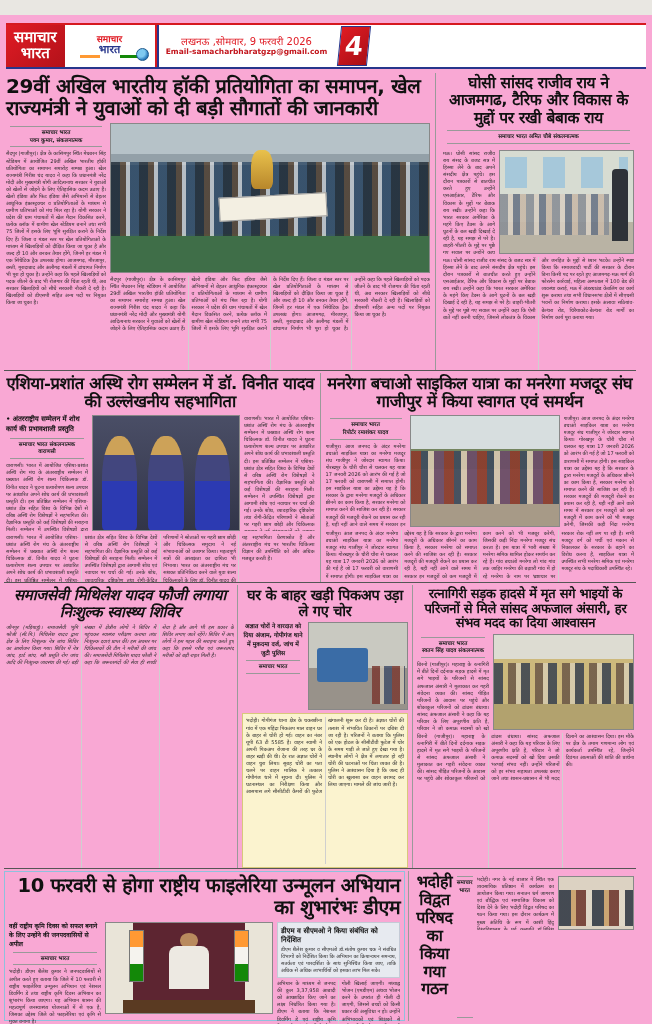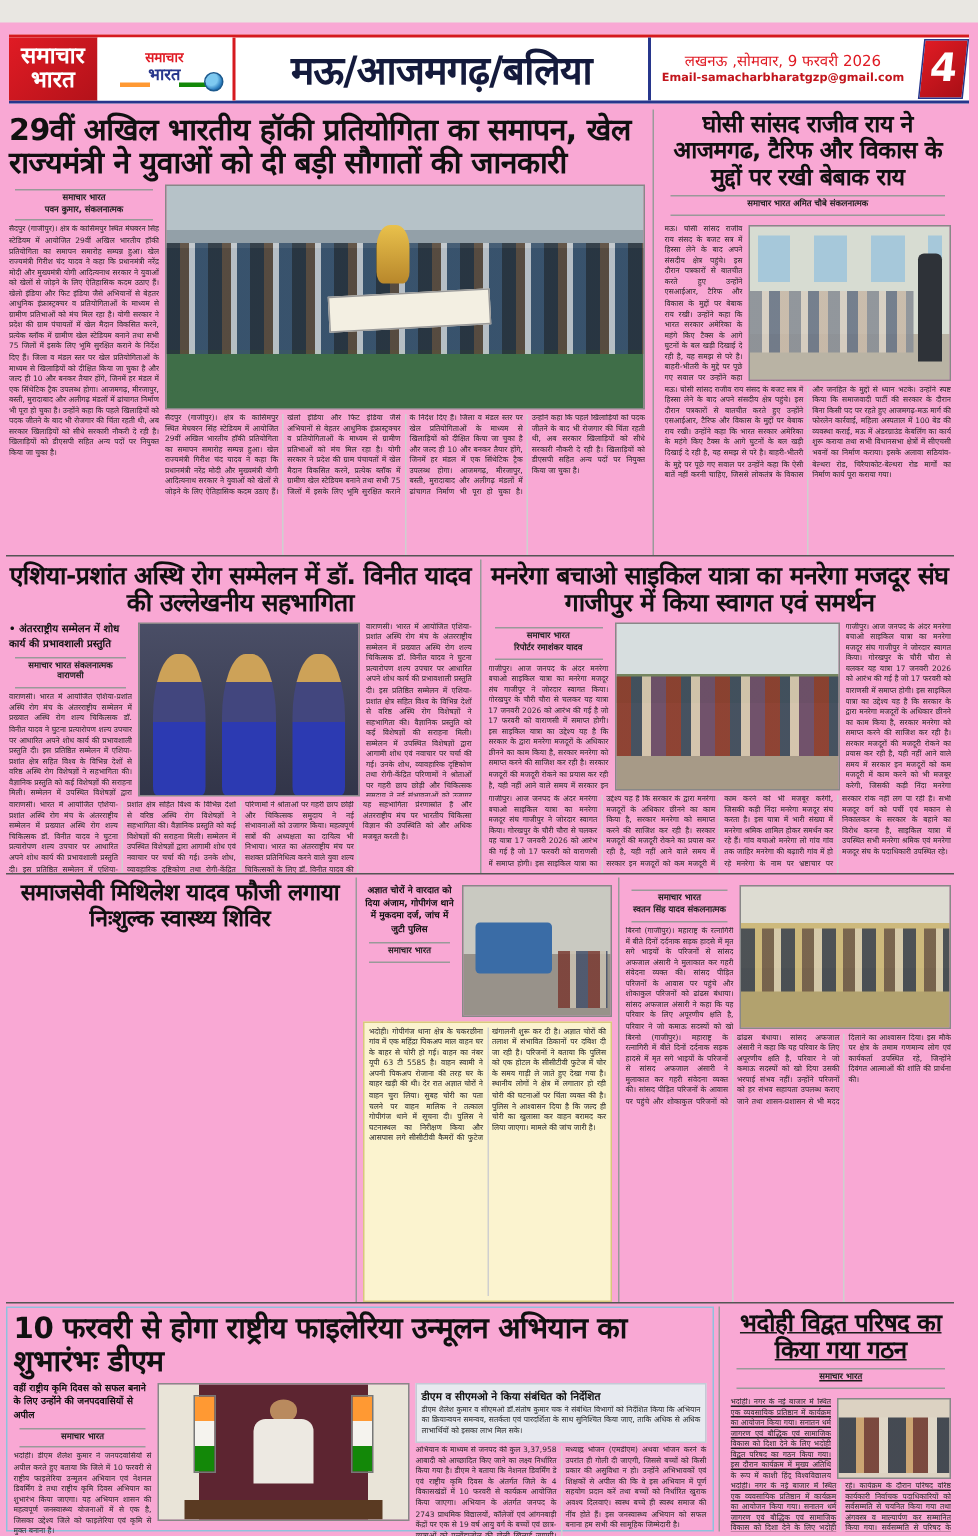--- a/index.html
+++ b/index.html
@@ -86,33 +86,33 @@
   #a-hockey{width:428px;display:flex;flex-direction:column;padding:2px 2px 0 2px;}
   #a-hockey .hl{font-size:20px;}
   #a-mp{flex:1;display:flex;flex-direction:column;padding:2px 2px 0 4px;}
   #a-mp .hl{font-size:15.5px;text-align:center;}
   .row{display:flex;gap:4px;margin-top:3px;}
   .minicol{display:flex;flex-direction:column;}
   #sec2{top:358px;height:210px;border-bottom:1.5px solid #555;}
   #a-asia,#a-nrega{width:50%;display:flex;flex-direction:column;padding:2px 2px 0 2px;align-items:center;}
   #a-asia .hl,#a-nrega .hl{font-size:16.5px;text-align:center;}
   #sec3{top:570px;height:284px;border-bottom:1.5px solid #555;}
-  #a-camp{width:230px;display:flex;padding:2px 0 0 2px;}
+  #a-camp{width:230px;display:flex;flex-direction:column;padding:2px 0 0 2px;font-style:italic;}
   #a-camp .hl{font-size:15px;text-align:center;}
   #a-pickup{width:168px;display:flex;flex-direction:column;padding:2px 1px 0 1px;}
   #a-pickup .hl{font-size:14.5px;text-align:center;}
   .yellowbox{background:#fbf3cf;border:1px solid #d8c87c;padding:3px;margin-top:3px;flex:1;}
   #a-ratna{flex:1;display:flex;flex-direction:column;padding:2px 2px 0 1px;}
   #a-ratna .hl{font-size:13px;text-align:center;}
   #sec4{top:856px;height:150px;}
   #a-fila{width:472px;border:1.5px solid #8fc1dd;display:flex;flex-direction:column;padding:3px 4px;}
-  #a-fila .hl{font-size:19.5px;text-align:left;}
+  #a-fila .hl{font-size:19.5px;text-align:right;}
   .graybox{background:#e7eaf0;border:1px solid #c4cad6;padding:3px;}
   .gb-hl{font-size:7px;font-weight:bold;color:#111;margin-bottom:2px;}
-  #a-vidvat{flex:1;display:flex;flex-direction:column;padding:2px 2px 0 4px;text-decoration:underline;}
+  #a-vidvat{flex:1;display:flex;flex-direction:row;padding:2px 2px 0 4px;}
   #a-vidvat .hl{font-size:16px;text-align:center;}
 
   
   #marks{position:absolute;left:0;right:0;bottom:2px;height:14px;}
   #marks .line{position:absolute;left:10px;right:10px;top:6px;border-top:1px solid #9a9a9a;}
   .mgrp{position:absolute;top:3px;display:flex;gap:1px;}
   .msq{width:7px;height:7px;display:block;}
   .diam{position:absolute;top:4px;left:318px;width:6px;height:6px;background:#444;transform:rotate(45deg);}
 </style>
 </head>
@@ -124,21 +124,20 @@
     <div class="mh-redbox">
       <span>समाचार</span>
       <span>भारत</span>
     </div>
     <div class="mh-logo">
       <span class="l1">समाचार</span>
       <span class="l2">भारत</span>
       <span class="tric"></span>
       <span class="globe"></span>
     </div>
-    <div class="mh-title">मऊ/आजमगढ़/बलिया</div>
     <div class="mh-right">
       <span class="mh-date">लखनऊ ,सोमवार, 9 फरवरी 2026</span>
       <span class="mh-email">Email-samacharbharatgzp@gmail.com</span>
     </div>
     <div class="mh-pn">4</div>
   </div>
 
   <div class="sec" id="sec1">
     <div id="a-hockey">
       <div class="hl">29वीं अखिल भारतीय हॉकी प्रतियोगिता का समापन, खेल राज्यमंत्री ने युवाओं को दी बड़ी सौगातों की जानकारी</div>
@@ -217,34 +216,36 @@
     </div>
   </div>
 
   <div class="sec" id="sec3">
     <div id="a-camp">
       <div class="hl">समाजसेवी मिथिलेश यादव फौजी लगाया निःशुल्क स्वास्थ्य शिविर</div>
       <div class="tiny cols3" style="flex:1;margin-top:3px;">जौनपुर (मड़ियाहूं)। समाजसेवी भूमि फौजी (सी.मि.) मिथिलेश यादव द्वारा क्षेत्र के लिए निःशुल्क नेत्र जांच शिविर का आयोजन किया गया। शिविर में नेत्र जांच, हार्ट जांच, स्त्री प्रसूति रोग जांच आदि की निःशुल्क व्यवस्था की गई। बड़ी संख्या में क्षेत्रीय लोगों ने शिविर में पहुंचकर स्वास्थ्य परीक्षण कराया तथा निःशुल्क दवाएं प्राप्त कीं। इस अवसर पर चिकित्सकों की टीम ने मरीजों की जांच की। समाजसेवी मिथिलेश यादव फौजी ने कहा कि जरूरतमंदों की सेवा ही सच्ची सेवा है और आगे भी इस प्रकार के शिविर लगाए जाते रहेंगे। शिविर में आए लोगों ने इस पहल की सराहना करते हुए कहा कि इससे गरीब एवं जरूरतमंद मरीजों को बड़ी राहत मिली है।</div>
     </div>
     <div class="vdiv"></div>
     <div id="a-pickup">
+      <div class="hl">घर के बाहर खड़ी पिकअप उड़ा ले गए चोर</div>
       <div class="row" style="height:88px;">
         <div class="minicol" style="width:62px;">
           <div class="bullet" style="font-size:6px;text-align:center;">अज्ञात चोरों ने वारदात को दिया अंजाम, गोपीगंज थाने में मुकदमा दर्ज, जांच में जुटी पुलिस</div>
           <div class="byline">समाचार भारत</div>
         </div>
         <div class="photo ph-truck" style="flex:1;height:100%;">
           <div class="cab"></div>
           <div class="ppl"></div>
         </div>
       </div>
       <div class="yellowbox tiny cols2">भदोही। गोपीगंज थाना क्षेत्र के चकरछीना गांव में एक महिंद्रा पिकअप माल वाहन घर के बाहर से चोरी हो गई। वाहन का नंबर यूपी 63 टी 5585 है। वाहन स्वामी ने अपनी पिकअप रोजाना की तरह घर के बाहर खड़ी की थी। देर रात अज्ञात चोरों ने वाहन चुरा लिया। सुबह चोरी का पता चलने पर वाहन मालिक ने तत्काल गोपीगंज थाने में सूचना दी। पुलिस ने घटनास्थल का निरीक्षण किया और आसपास लगे सीसीटीवी कैमरों की फुटेज खंगालनी शुरू कर दी है। अज्ञात चोरों की तलाश में संभावित ठिकानों पर दबिश दी जा रही है। परिजनों ने बताया कि पुलिस को एक होटल के सीसीटीवी फुटेज में चोर के समय गाड़ी ले जाते हुए देखा गया है। स्थानीय लोगों ने क्षेत्र में लगातार हो रही चोरी की घटनाओं पर चिंता व्यक्त की है। पुलिस ने आश्वासन दिया है कि जल्द ही चोरी का खुलासा कर वाहन बरामद कर लिया जाएगा। मामले की जांच जारी है।</div>
     </div>
     <div class="vdiv"></div>
     <div id="a-ratna">
+      <div class="hl">रत्नागिरी सड़क हादसे में मृत सगे भाइयों के परिजनों से मिले सांसद अफजाल अंसारी, हर संभव मदद का दिया आश्वासन</div>
       <div class="row" style="height:96px;">
         <div class="minicol" style="width:72px;">
           <div class="byline">
             <span>समाचार भारत</span><br>
             <span>स्वतन सिंह यादव संकलनात्मक</span>
           </div>
           <div class="tiny" style="flex:1;">बिरनो (गाजीपुर)। महाराष्ट्र के रत्नागिरी में बीते दिनों दर्दनाक सड़क हादसे में मृत सगे भाइयों के परिजनों से सांसद अफजाल अंसारी ने मुलाकात कर गहरी संवेदना व्यक्त की। सांसद पीड़ित परिजनों के आवास पर पहुंचे और शोकाकुल परिजनों को ढांढस बंधाया। सांसद अफजाल अंसारी ने कहा कि यह परिवार के लिए अपूरणीय क्षति है, परिवार ने जो कमाऊ सदस्यों को खो दिया उसकी भरपाई संभव नहीं। उन्होंने परिजनों को हर संभव सहायता उपलब्ध कराए जाने तथा शासन-प्रशासन से भी मदद दिलाने का आश्वासन दिया। इस मौके पर क्षेत्र के तमाम गणमान्य लोग एवं कार्यकर्ता उपस्थित रहे, जिन्होंने दिवंगत आत्माओं की शांति की प्रार्थना की।</div>
         </div>
         <div class="photo ph-field" style="flex:1;height:100%;">
           <div class="ppl"></div>

